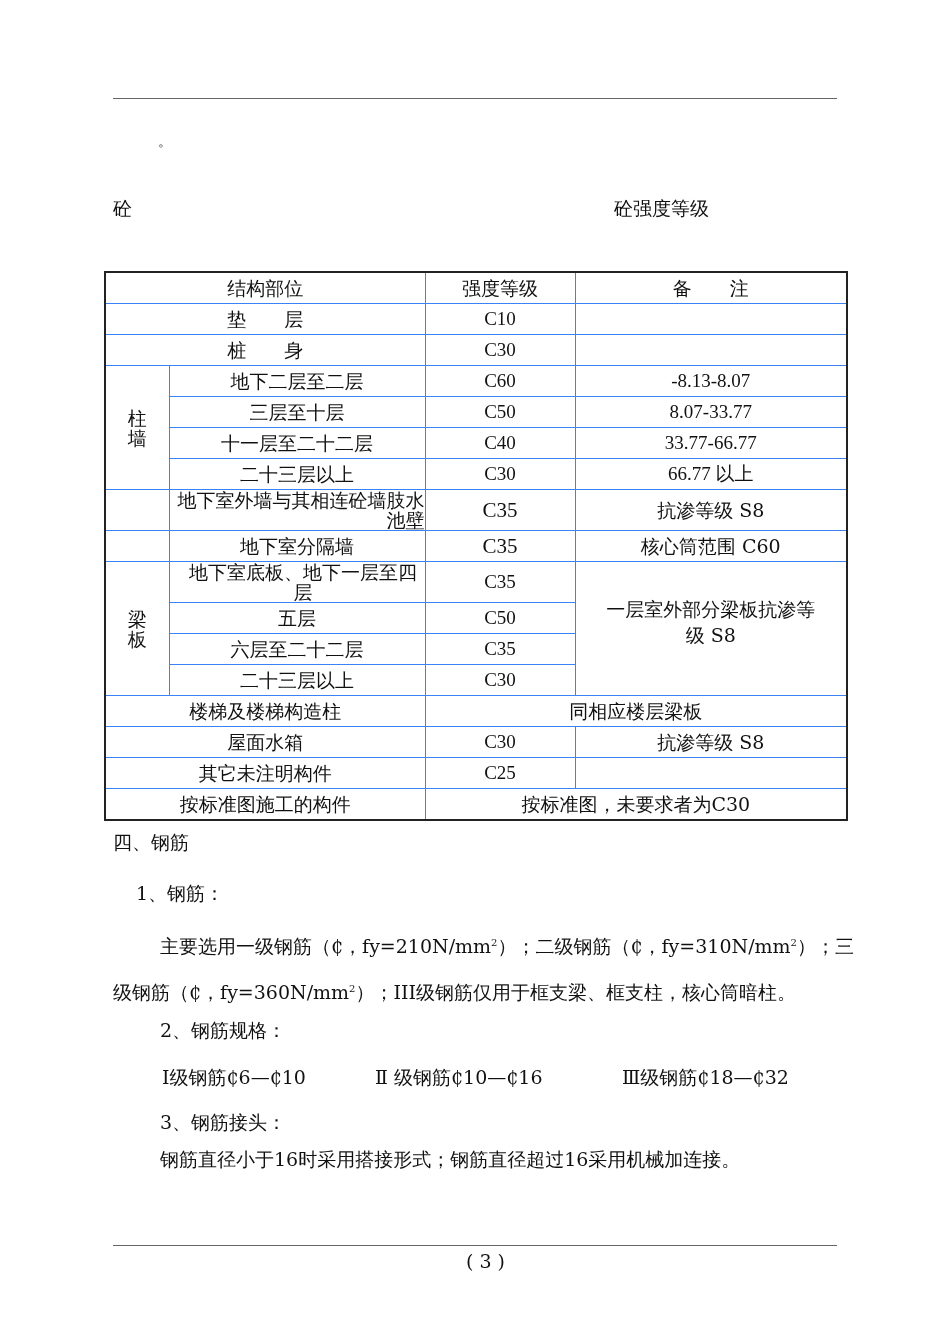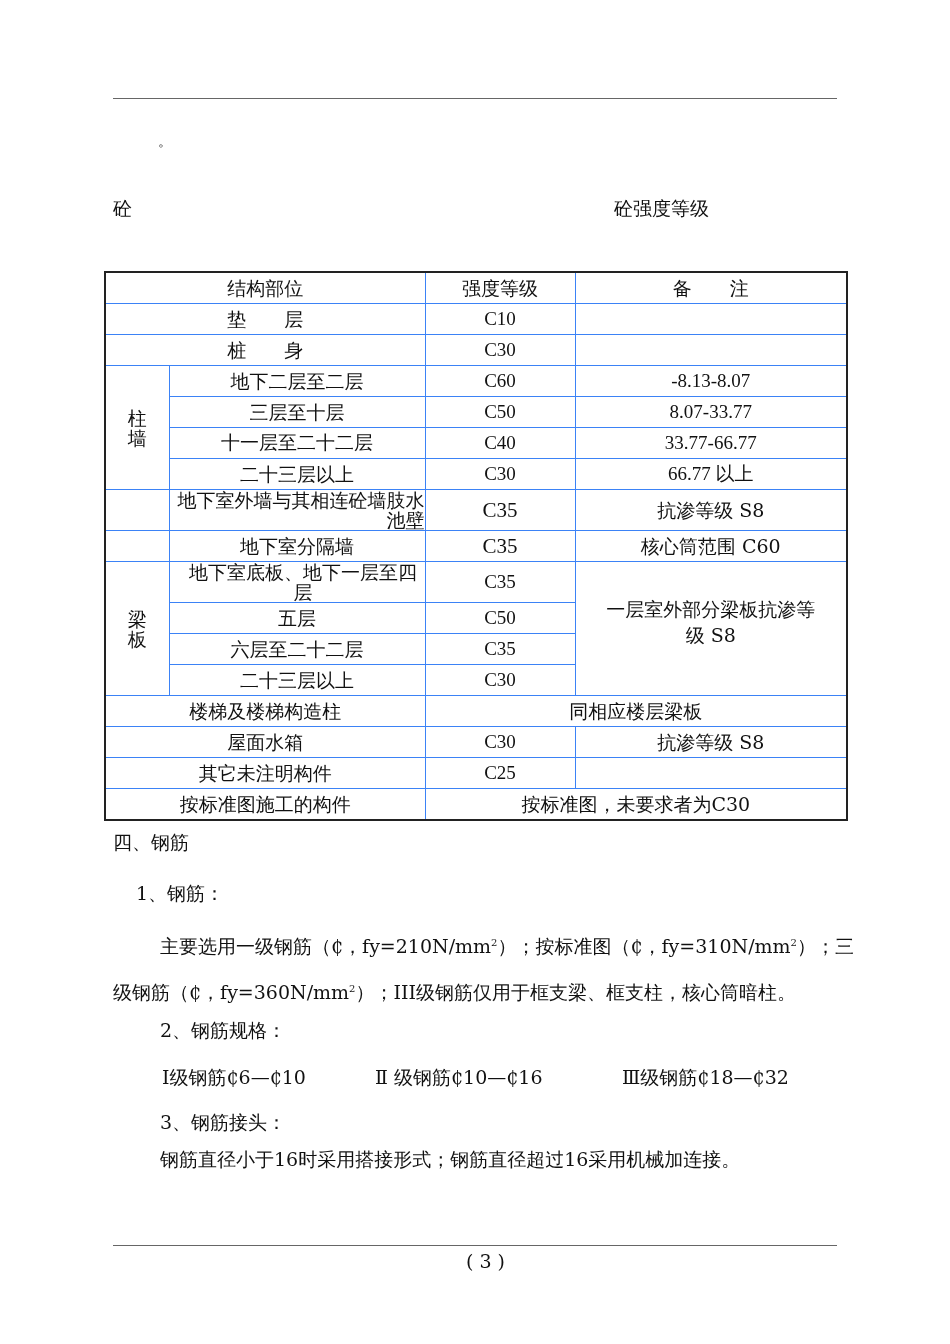--- a/index.html
+++ b/index.html
@@ -5,21 +5,21 @@
   html, body { margin:0; padding:0; background:#ffffff; }
   body { width:950px; height:1344px; position:relative; overflow:hidden;
          font-family:"DejaVu Serif","Liberation Serif",serif; color:#111; }
   .rule { position:absolute; left:113px; width:724px; height:0; border-top:1.5px solid #666; }
   .abs { position:absolute; white-space:nowrap; }
   .txt { font-size:19px; line-height:22px; }
   table.grid { position:absolute; left:104px; top:271px; width:742px;
                border-collapse:collapse; border:2px solid #222; table-layout:fixed; }
   table.grid td { border:1px solid #3b82f6; height:30px; padding:0; text-align:center;
                   font-size:19px; line-height:20px; vertical-align:middle; overflow:hidden; }
-  td.left { text-align:left; padding-left:6px;font-family:Liberation Serif, serif; }
+  td.left { text-align:left; padding-left:6px; }
   td.ind { text-align:left; padding-left:28px; }
   td.small { font-size:14px; text-align:left; padding-left:8px; vertical-align:top; line-height:16px; padding-top:3px; }
   td.vert { vertical-align:top; padding-top:4px; line-height:50px; }
   .sans { font-family:"DejaVu Sans","Liberation Sans",sans-serif; }
   .grade { font-family:"Liberation Serif","DejaVu Serif",serif; }
   sup { font-size:10px; }
 </style>
 </head>
 <body>
 
@@ -127,21 +127,21 @@
     <td colspan="2">按标准图施工的构件</td>
     <td colspan="2">按标准图，未要求者为C30</td>
   </tr>
 </tbody>
   </table>
 
 <div class="abs txt" style="left:113px; top:831px;">四、钢筋</div>
 <div class="abs txt" style="left:136px; top:882px;">1、钢筋：</div>
 
 <div class="abs txt" style="left:160px; top:932px;">
-  <span>主要选用一级钢筋（</span><span>₵</span><span>，fy=210N/mm</span><sup>2</sup><span>）；按标准图（</span><span>₵</span><span>，fy=310N/mm</span><sup>2</sup><span>）；三</span>
+  <span>主要选用一级钢筋（</span><span>₵</span><span>，fy=210N/mm</span><sup>2</sup><span>）；二级钢筋（</span><span>₵</span><span>，fy=310N/mm</span><sup>2</sup><span>）；三</span>
 </div>
 <div class="abs txt" style="left:113px; top:978px;">
   <span>级钢筋（</span><span>₵</span><span>，fy=360N/mm</span><sup>2</sup><span>）；III级钢筋仅用于框支梁、框支柱，核心筒暗柱。</span>
 </div>
 
 <div class="abs txt" style="left:160px; top:1019px;">2、钢筋规格：</div>
 <div class="abs txt" style="left:162px; top:1066px;">Ⅰ级钢筋₵6—₵10</div>
 <div class="abs txt" style="left:375px; top:1066px;">Ⅱ 级钢筋₵10—₵16</div>
 <div class="abs txt" style="left:622px; top:1066px;">Ⅲ级钢筋₵18—₵32</div>
 

